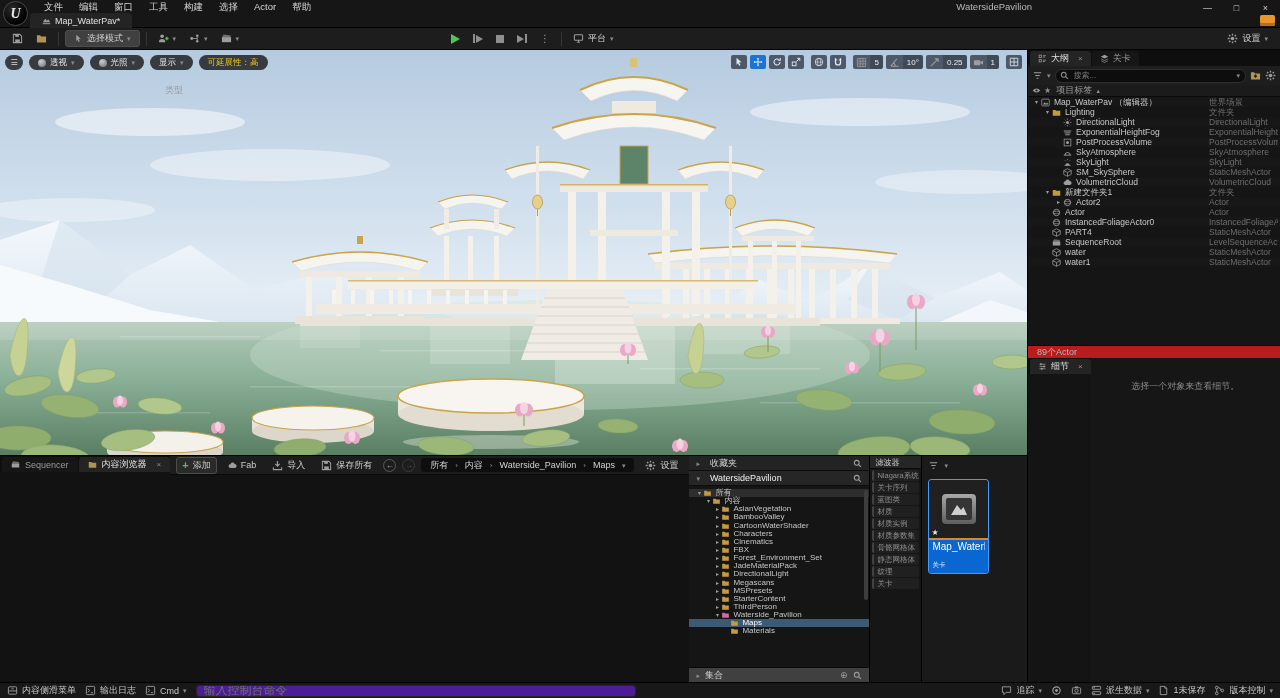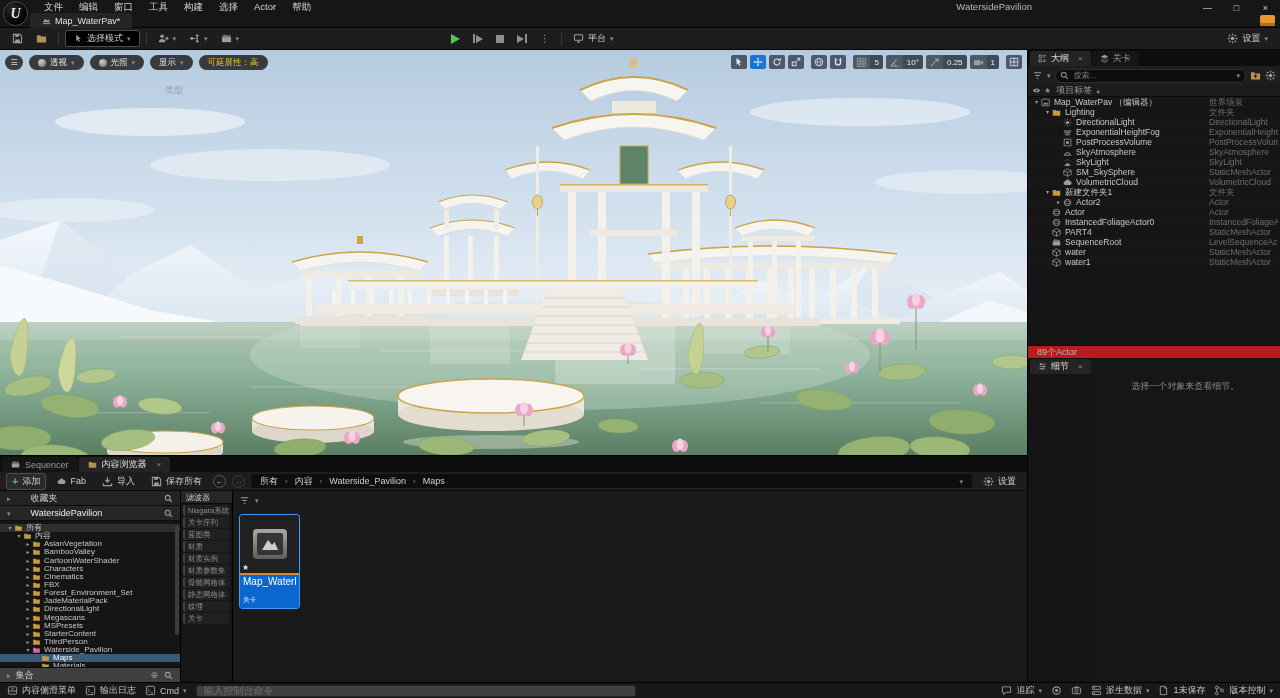--- a/index.html
+++ b/index.html
@@ -24,21 +24,21 @@
   #win-title{position:absolute;right:248px;top:0;height:14px;line-height:14px;color:#b8b8b8;font-size:9.5px}
   #win-controls{position:absolute;right:0;top:0;display:flex}
   .win-btn{width:29px;height:15px;display:flex;align-items:center;justify-content:center;color:#cfcfcf;font-size:9px}
   #fab-pin{position:absolute;right:5px;top:15px;width:15px;height:11px;background:#e8962e;border-radius:2px;
     box-shadow:inset 0 -3px 0 #b96f15}
 
   
   #toolbar{height:22px;background:#1d1d1d;display:flex;align-items:center;gap:3px;padding:0 7px;border-bottom:1px solid #050505}
   .tb-btn{height:17px;display:flex;align-items:center;gap:4px;padding:0 5px;border-radius:3px;color:#cfcfcf}
   .tb-sep{width:1px;height:14px;background:#363636;margin:0 3px}
-  #select-mode{border:1px solid #4d4d4d;background:#000000;padding:0 8px}
+  #select-mode{border:1px solid #4d4d4d;background:#404040;padding:0 8px}
   .play-tri{width:0;height:0;border-left:9px solid #52c452;border-top:5.5px solid transparent;border-bottom:5.5px solid transparent}
   .skip-tri{width:0;height:0;border-left:7px solid #8f8f8f;border-top:4.5px solid transparent;border-bottom:4.5px solid transparent}
   .skip-bar{width:2px;height:9px;background:#8f8f8f}
   .stop-sq{width:8px;height:8px;background:#8f8f8f}
   .kebab{color:#9a9a9a;font-size:10px;letter-spacing:0}
 
   
   #main{display:flex;height:632px}
   #left-col{width:1027px;display:flex;flex-direction:column}
   
@@ -51,33 +51,33 @@
   #vp-scal{color:#e7c41d}
   #vp-topright{position:absolute;right:5px;top:5px;display:flex;gap:3px;align-items:center}
   .vp-ico{height:14px;min-width:16px;background:rgba(58,68,82,.85);border-radius:2px;display:flex;align-items:center;justify-content:center;color:#e3e9f1;padding:0 2px}
   .vp-ico .ic{color:#dfe6ef;width:10px;height:10px}
   .vp-ico.active{background:#1a74d2}
   .vp-num{display:flex;border-radius:2px;overflow:hidden}
   .vp-num .seg1{height:14px;background:rgba(58,68,82,.85);display:flex;align-items:center;padding:0 3px}
   .vp-num .seg2{height:14px;background:rgba(42,50,62,.85);display:flex;align-items:center;padding:0 4px;color:#e8edf4;font-size:8px}
 
   
-  #bottom{height:227px;display:flex;flex-direction:column;background:#121212;border-top:1px solid #000}
+  #bottom{height:227px;display:flex;flex-direction:row;background:#121212;border-top:1px solid #000}
   .dock-tabs{height:16px;background:#0e0e0e;display:flex;align-items:flex-end;gap:1px;padding-left:2px}
   .dtab{height:15px;padding:0 9px;display:flex;align-items:center;gap:5px;border-radius:3px 3px 0 0;color:#9a9a9a;background:#161616}
   .dtab.active{background:#242424;color:#e0e0e0}
   #cb-toolbar{height:19px;background:#1d1d1d;display:flex;align-items:center;gap:6px;padding:0 6px;border-bottom:1px solid #090909}
   .green{color:#5fb75f;font-weight:bold;font-size:11px;line-height:1}
   .nav-circle{width:13px;height:13px;border-radius:50%;border:1px solid #5a5a5a;color:#c6c6c6;display:flex;align-items:center;justify-content:center;font-size:8px}
   .nav-circle.dim{border-color:#3a3a3a;color:#5a5a5a}
   #crumb-bar{flex:1;height:14px;background:#0e0e0e;border-radius:3px;display:flex;align-items:center;padding:0 9px;gap:7px;color:#d2d2d2}
   .crumb-sep{color:#8a8a8a;font-size:8px}
   #cb-body{flex:1;display:flex;min-height:0}
   #cb-left{width:181px;display:flex;flex-direction:column;background:#151515;border-right:1px solid #000}
-  .cb-sec{height:15px;display:flex;align-items:center;gap:20px;padding:0 7px;background:#232323;border-bottom:1px solid #0c0c0c;color:#d6d6d6}
+  .cb-sec{height:15px;display:flex;align-items:center;gap:10px;padding:0 7px;background:#232323;border-bottom:1px solid #0c0c0c;color:#d6d6d6}
   #cb-tree{flex:1;position:relative;overflow:hidden;padding-top:3px;background:#151515}
   .t-row{height:8.15px;display:flex;align-items:center;font-size:8px;line-height:8px;color:#c6c6c6;padding-left:6px;white-space:nowrap}
   .t-row .exp{width:8px;font-size:6px;color:#9a9a9a;text-align:center;flex:none}
   .t-row .ic{width:9px;height:8px;margin-right:3px;color:#c59a3f}
   .t-row .ic.pink{color:#d6699e}
   .t-row.hl{background:#2e2e2e}
   .t-row.sel{background:#3d5a74;color:#fff}
   #tree-scroll{position:absolute;right:1px;top:4px;width:4px;height:110px;background:#3d3d3d;border-radius:2px}
   #cb-collections{height:15px;background:#404040;border-top:1px solid #0a0a0a;display:flex;align-items:center;gap:5px;padding:0 7px;color:#cfcfcf}
   #cb-filters{width:52px;background:#161616;border-right:1px solid #000;display:flex;flex-direction:column}
@@ -118,21 +118,21 @@
   .o-row .ic.gold{color:#c59a3f}
   .o-type{position:absolute;left:181px;right:2px;overflow:hidden;color:#6e6e6e;white-space:nowrap}
   #actor-count{height:13px;background:#b91c1c;border-top:1px solid #0a0a0a;display:flex;align-items:center;padding:0 9px;color:#b8b8b8}
   #details{flex:1;display:flex;min-height:0}
   #details-body{flex:1;background:#161616;display:flex;justify-content:center;padding-top:22px;color:#8a8a8a}
 
   
   #statusbar{height:16px;background:#181818;border-top:1px solid #000;display:flex;align-items:center;gap:9px;padding:0 7px;color:#c5c5c5}
   .sb-item{display:flex;align-items:center;gap:4px}
   #console-wrap{position:relative;width:440px;height:12px}
-  #console-wrap input{width:100%;height:12px;background:#404040;border:1px solid #262626;border-radius:3px;color:#bdbdbd;font-size:10px;padding:0 7px;outline:none;font-family:Liberation Serif, serif}
+  #console-wrap input{width:100%;height:12px;background:#4c1d95;border:1px solid #262626;border-radius:3px;color:#bdbdbd;font-size:12px;padding:0 7px;outline:none;font-family:Liberation Mono, monospace}
   #console-wrap input::placeholder{color:#6f6f6f}
   #sb-right{margin-left:auto;display:flex;align-items:center;gap:9px}
 </style>
 </head>
 <body>
 
 <svg width="0" height="0" style="position:absolute" aria-hidden="true">
 <defs>
 <symbol id="i-search" viewBox="0 0 12 12">
         <circle cx="5" cy="5" r="3.2" fill="none" stroke="currentColor" stroke-width="1.4"></circle>

